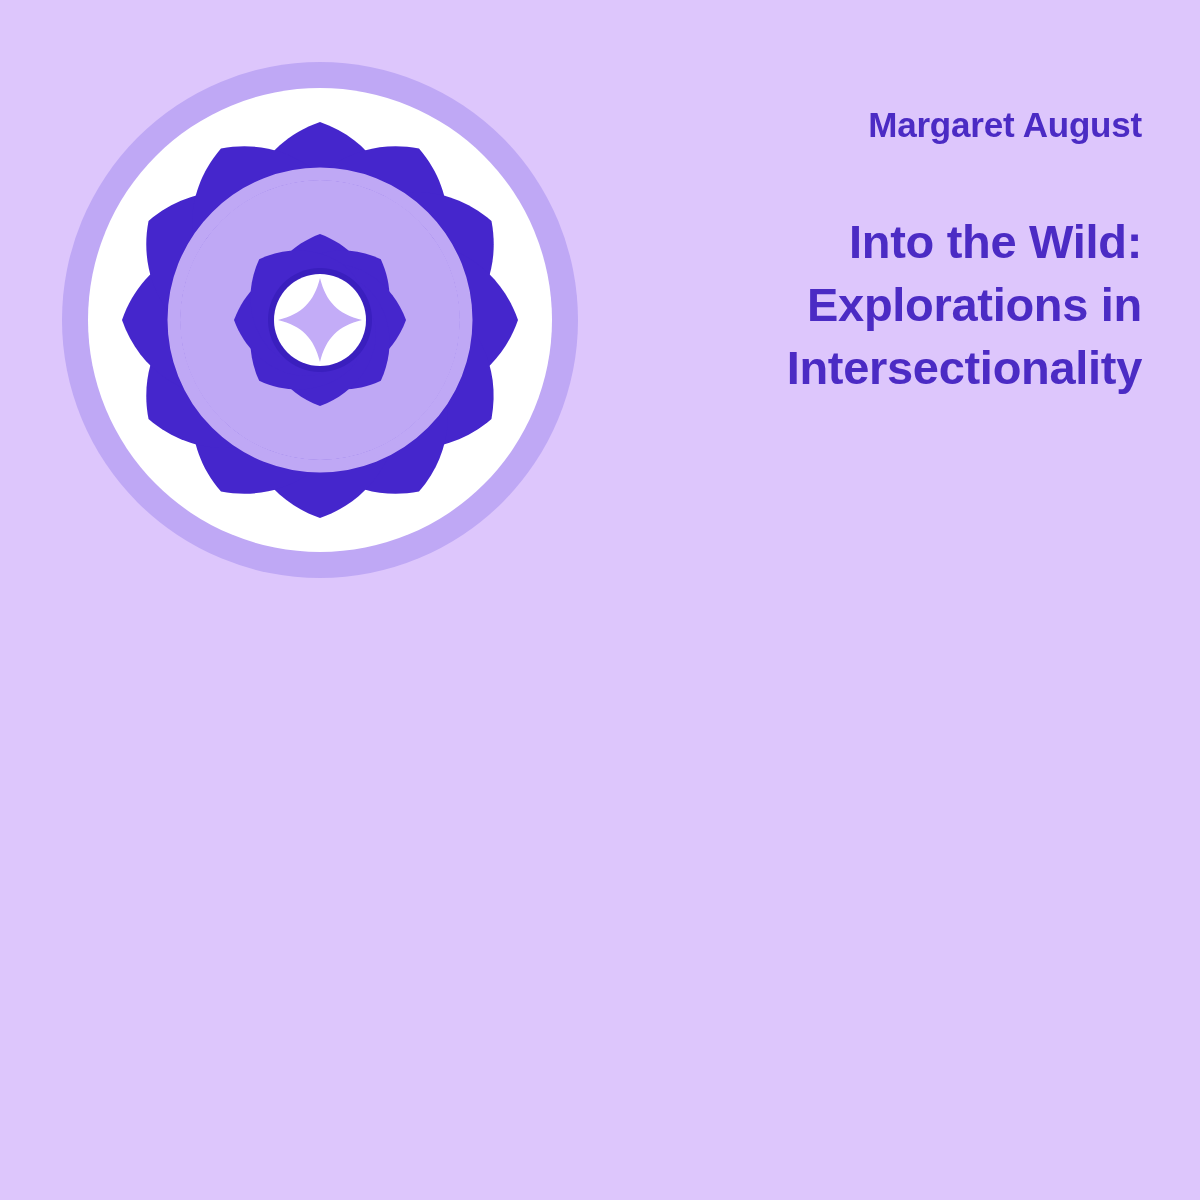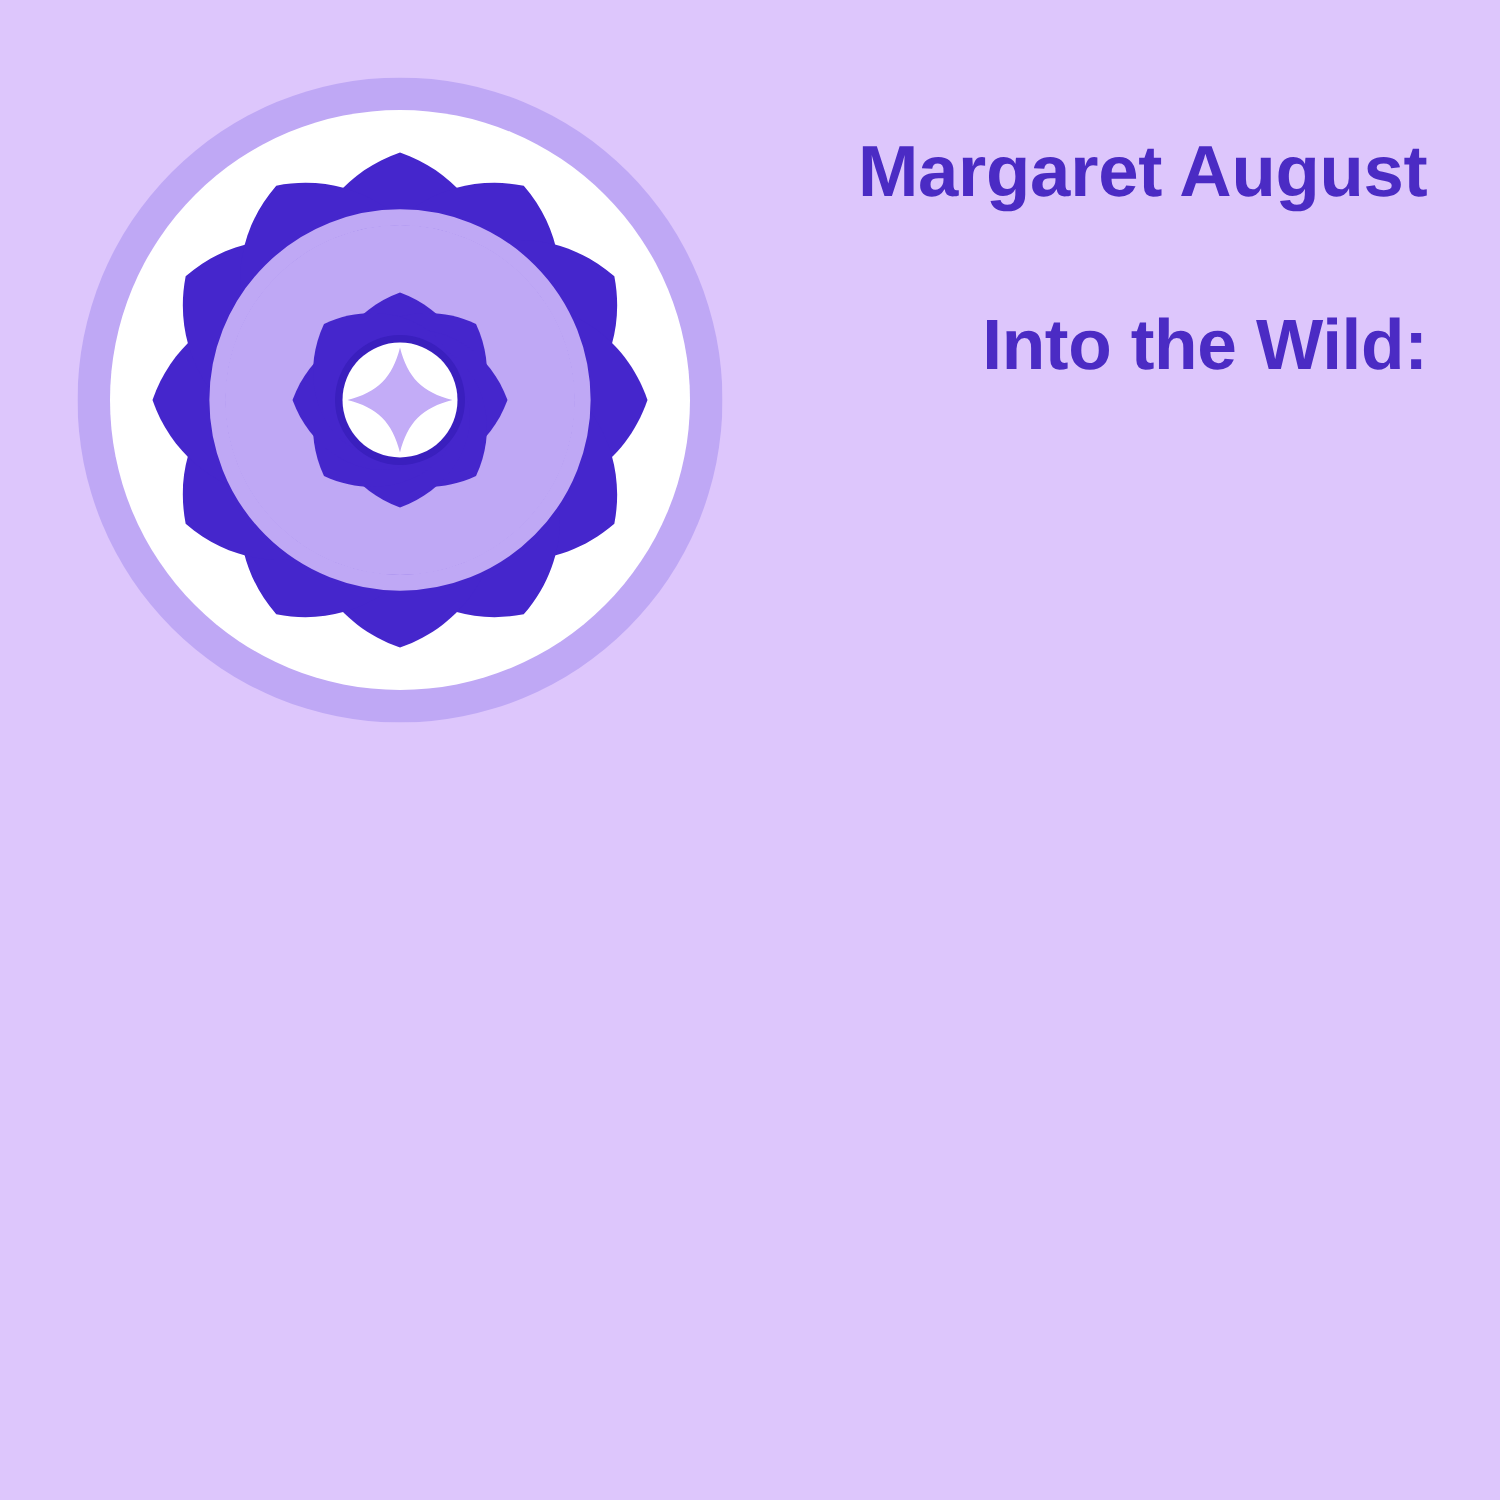--- a/index.html
+++ b/index.html
@@ -33,32 +33,32 @@
     height: 516px;
   }
   #text-block {
     position: absolute;
     left: 640px;
     top: 104px;
     width: 502px;
     text-align: right;
   }
   .author {
-    font-size: 58px;
+    font-size: 35px;
     font-weight: bold;
     line-height: 1.18;
     letter-spacing: -0.2px;
     color: #4b2bc4;
     margin: 0;
   }
   .spacer {
     height: 66px;
   }
   .title {
-    font-size: 57px;
+    font-size: 47px;
     font-weight: bold;
     line-height: 1.34;
     letter-spacing: -0.3px;
     color: #4b2bc4;
     margin: 0;
   }
 </style>
 </head>
 <body>
 
@@ -145,16 +145,18 @@
         </g>
       </g>
     </svg>
   </div>
 
   <div id="text-block">
     <div class="author">Margaret August</div>
     <div class="spacer"></div>
     <div class="title">
       <div>Into the Wild:</div>
+      <div>Explorations in</div>
+      <div>Intersectionality</div>
     </div>
   </div>
 
 </div>
 
 </body></html>

